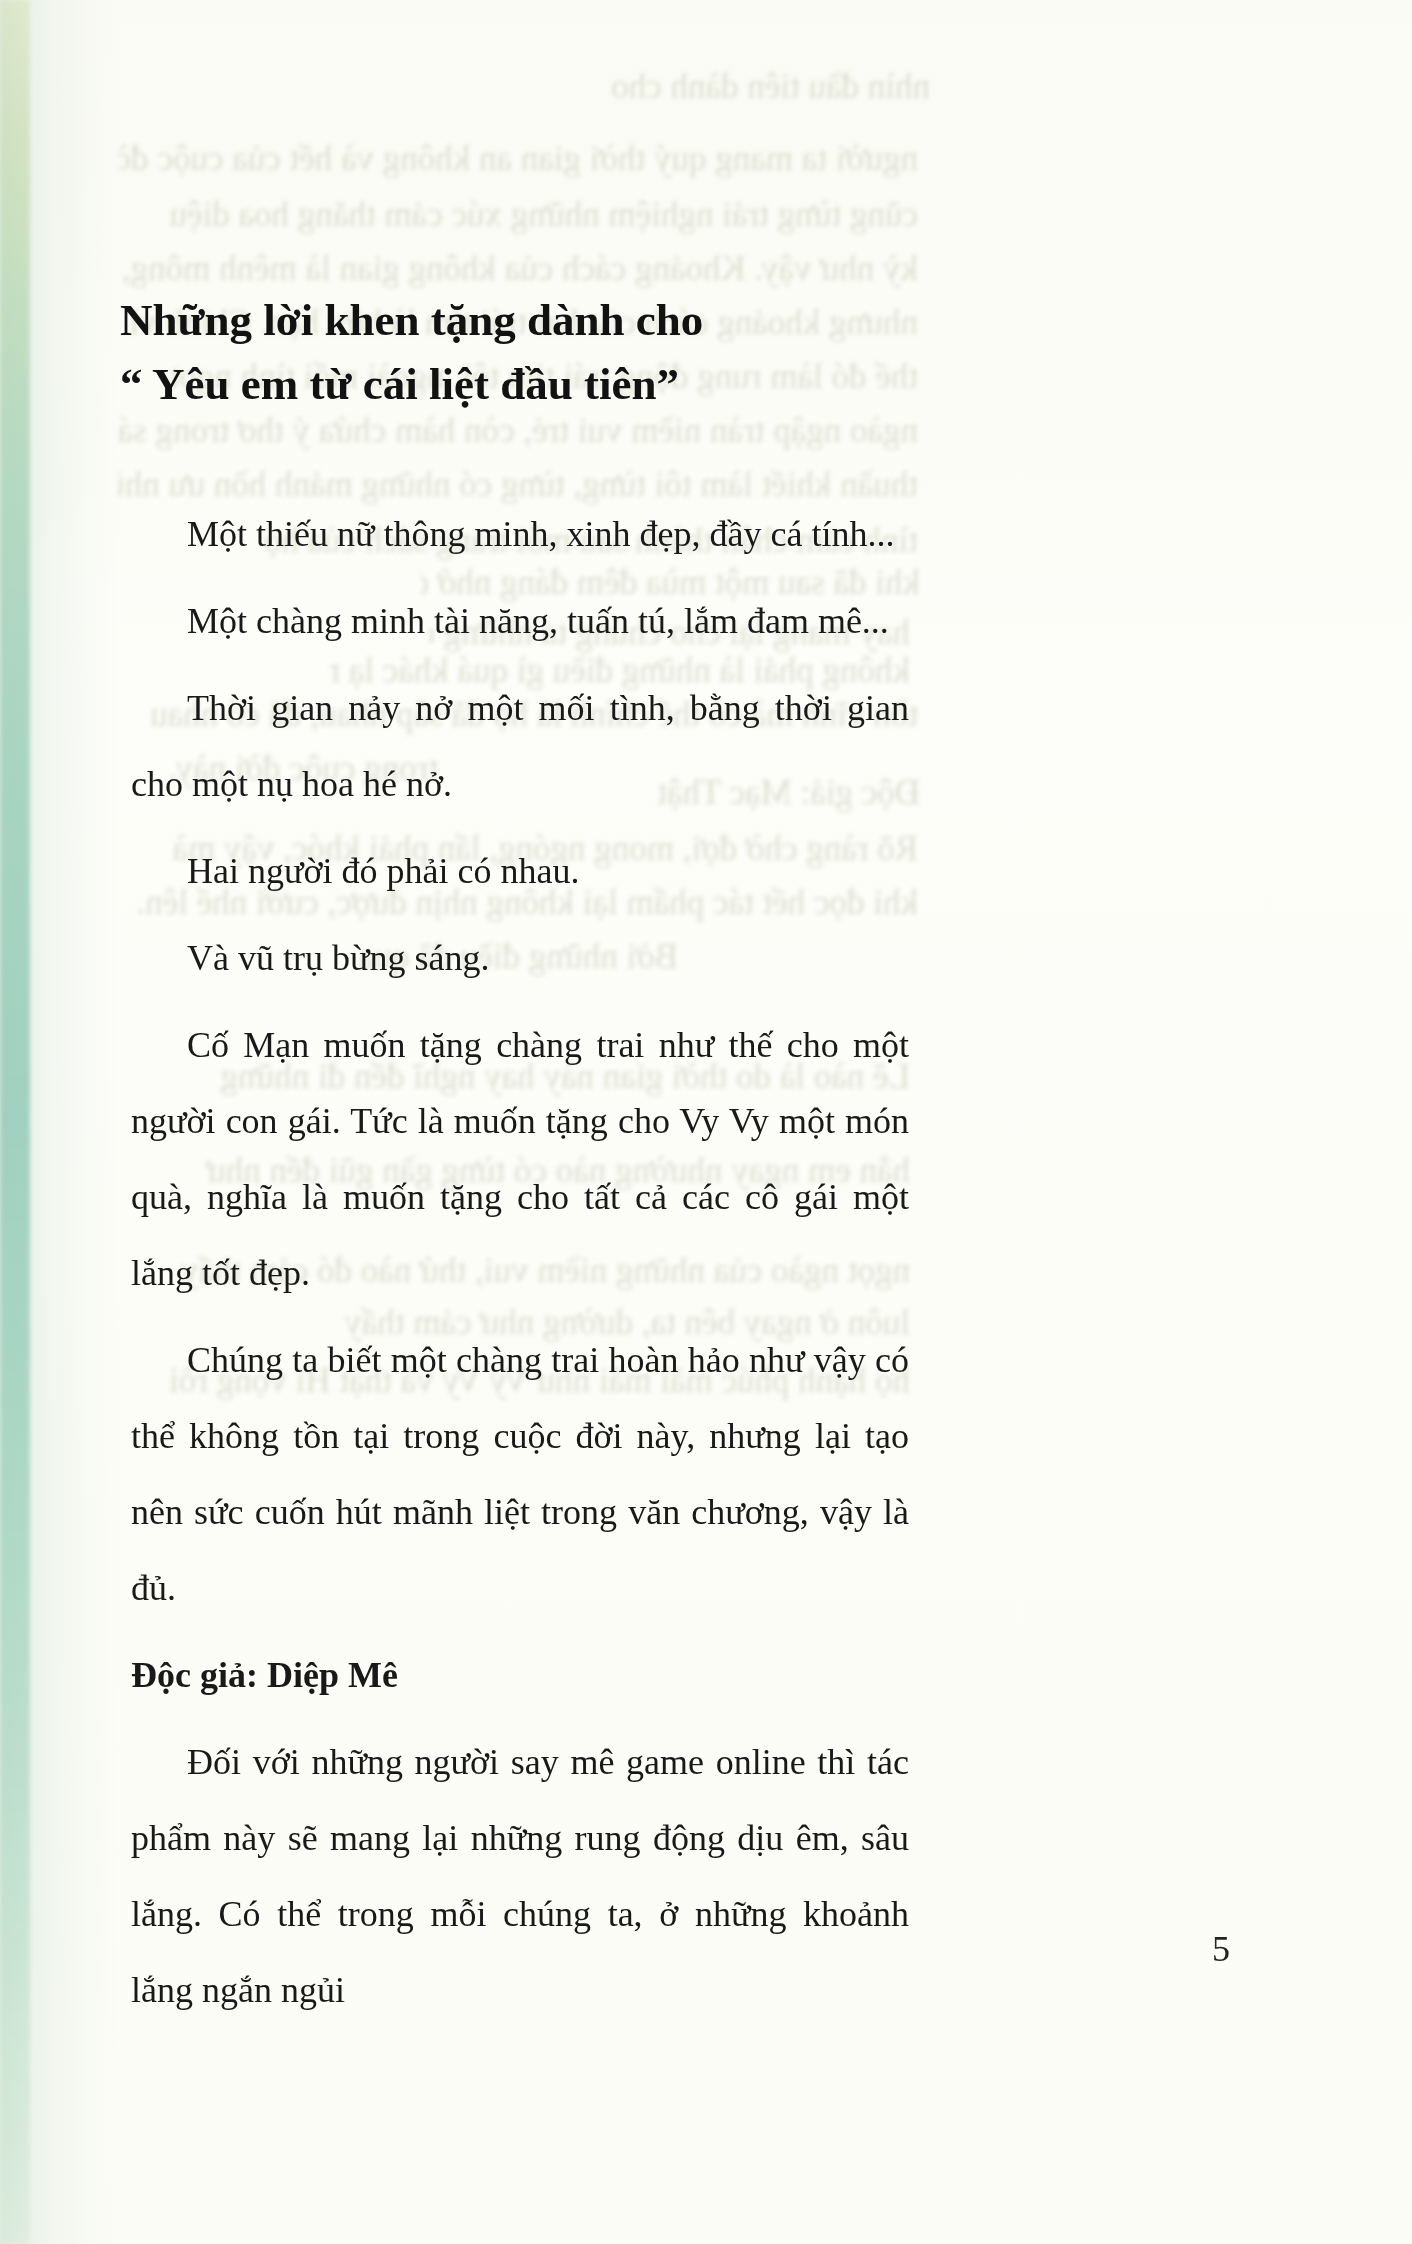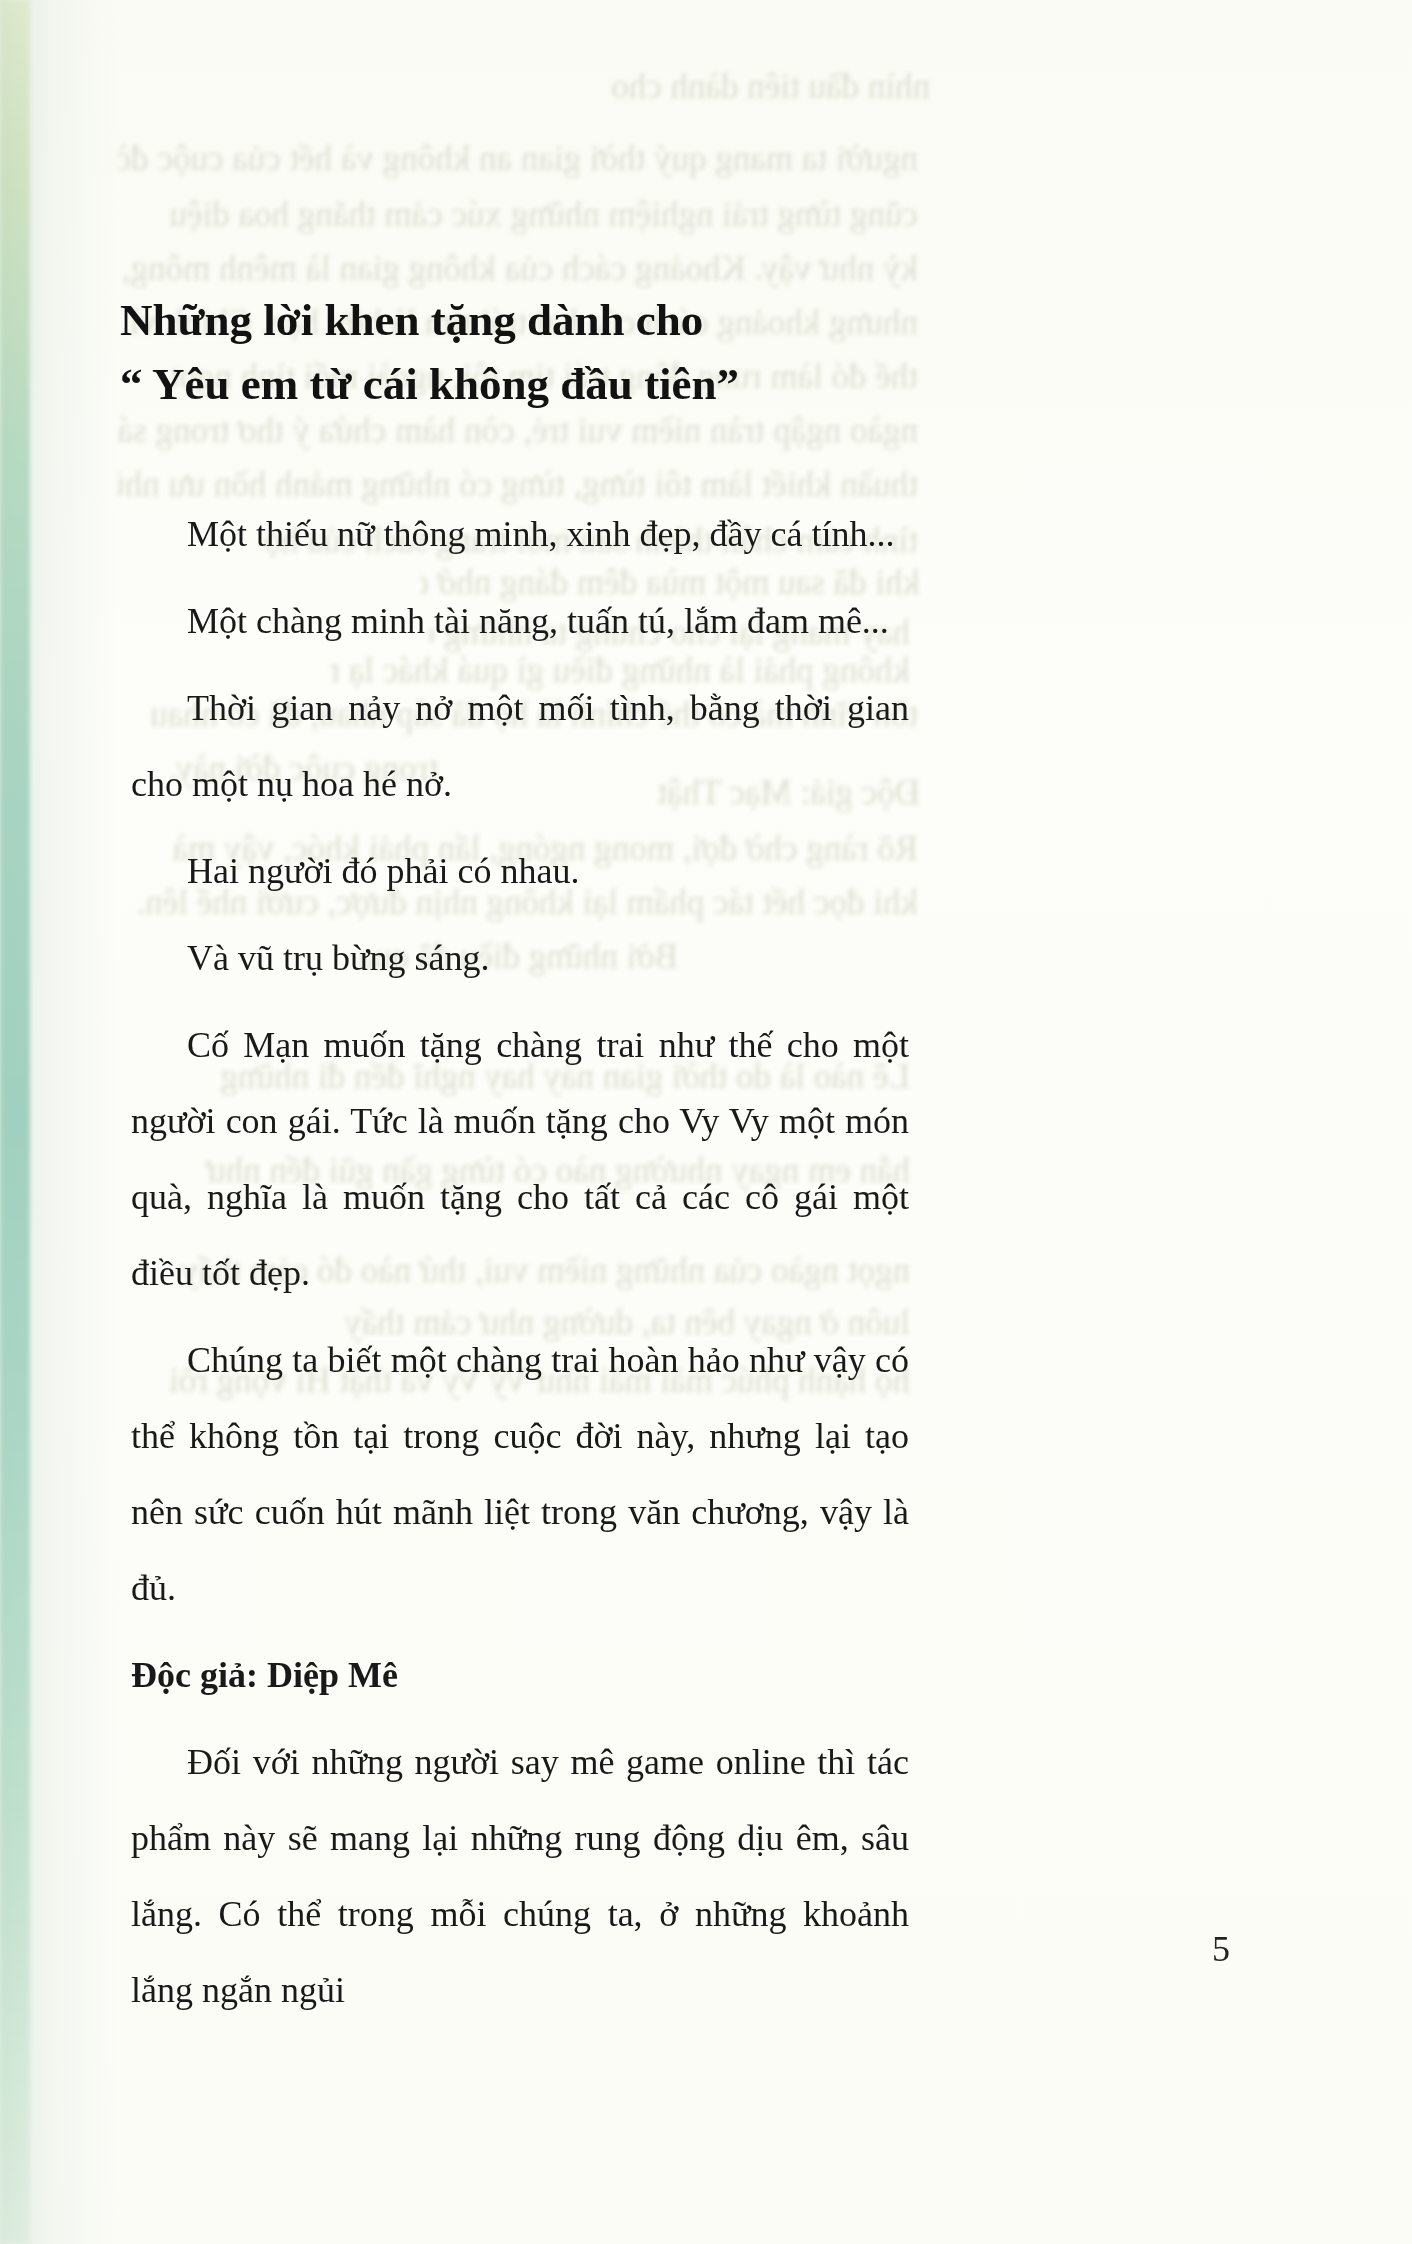--- a/index.html
+++ b/index.html
@@ -116,30 +116,30 @@
       <div class="ghost-line" style="top: 1056px; left: 150px; width: 760px;">Lẽ nào là do thời gian này hay nghĩ đến đi những</div>
       <div class="ghost-line" style="top: 1150px; left: 150px; width: 760px;">hẳn em ngay nhường nào có từng gần gũi đến như</div>
       <div class="ghost-line" style="top: 1250px; left: 150px; width: 760px;">ngọt ngào của những niềm vui, thứ nào đó cảm thấy</div>
       <div class="ghost-line" style="top: 1302px; left: 300px; width: 610px;">luôn ở ngay bên ta, dường như cảm thấy</div>
       <div class="ghost-line" style="top: 1360px; left: 140px; width: 770px;">họ hạnh phúc mãi mãi như Vy Vy và thật Hi vọng rồi</div>
     </div>
 
   <div class="content">
     <h1 class="heading">
       <span>Những lời khen tặng dành cho</span><br>
-      <span>“ Yêu em từ cái không đầu tiên”</span>
+      <span>“ Yêu em từ cái liệt đầu tiên”</span>
     </h1>
 
     <div class="body">
       <p>Một thiếu nữ thông minh, xinh đẹp, đầy cá tính...</p>
       <p>Một chàng minh tài năng, tuấn tú, lắm đam mê...</p>
       <p>Thời gian nảy nở một mối tình, bằng thời gian cho một nụ hoa hé nở.</p>
       <p>Hai người đó phải có nhau.</p>
       <p>Và vũ trụ bừng sáng.</p>
-      <p>Cố Mạn muốn tặng chàng trai như thế cho một người con gái. Tức là muốn tặng cho Vy Vy một món quà, nghĩa là muốn tặng cho tất cả các cô gái một điều tốt đẹp.</p>
+      <p>Cố Mạn muốn tặng chàng trai như thế cho một người con gái. Tức là muốn tặng cho Vy Vy một món quà, nghĩa là muốn tặng cho tất cả các cô gái một lắng tốt đẹp.</p>
       <p>Chúng ta biết một chàng trai hoàn hảo như vậy có thể không tồn tại trong cuộc đời này, nhưng lại tạo nên sức cuốn hút mãnh liệt trong văn chương, vậy là đủ.</p>
       <p class="attribution">Độc giả: Diệp Mê</p>
       <p>Đối với những người say mê game online thì tác phẩm này sẽ mang lại những rung động dịu êm, sâu lắng. Có thể trong mỗi chúng ta, ở những khoảnh lắng ngắn ngủi</p>
     </div>
   </div>
 
   <div class="page-number">5</div>
 
 </div>
 

